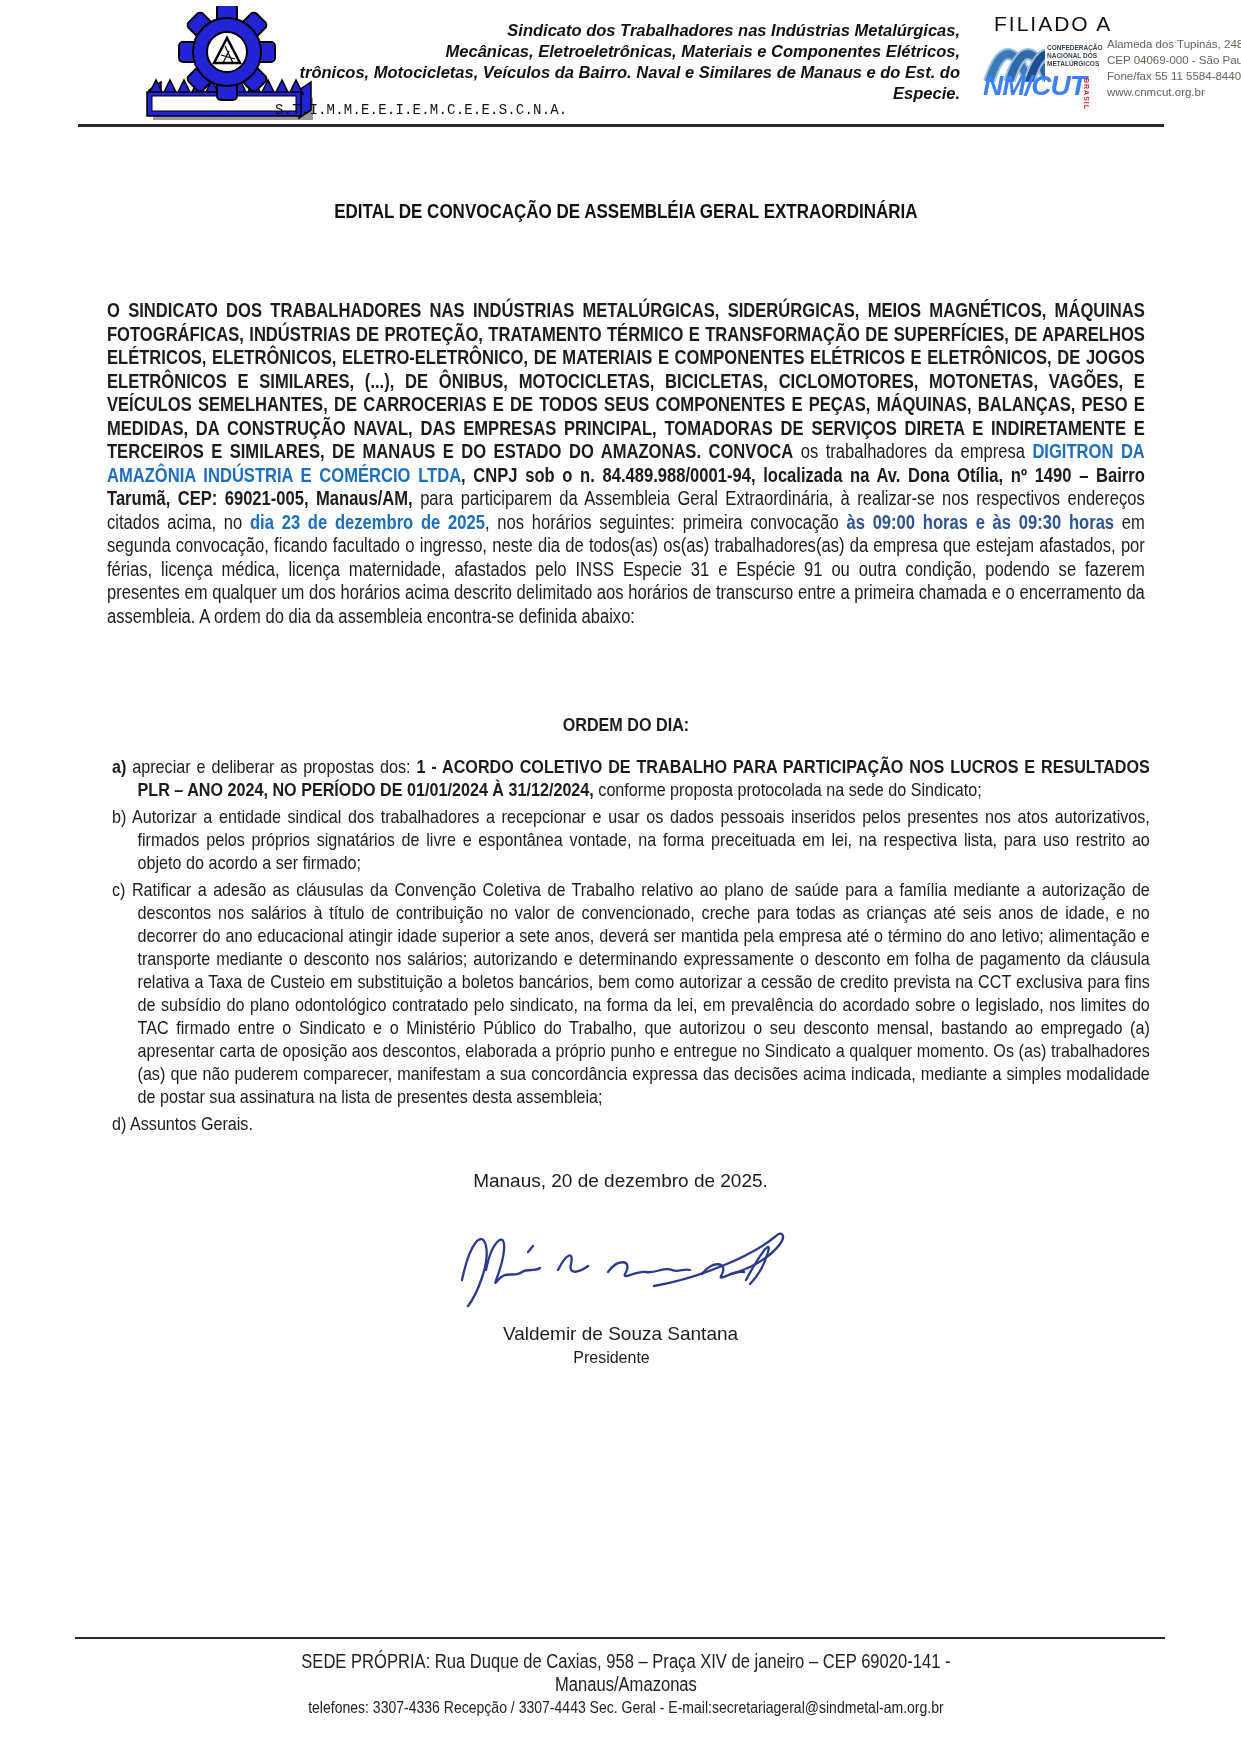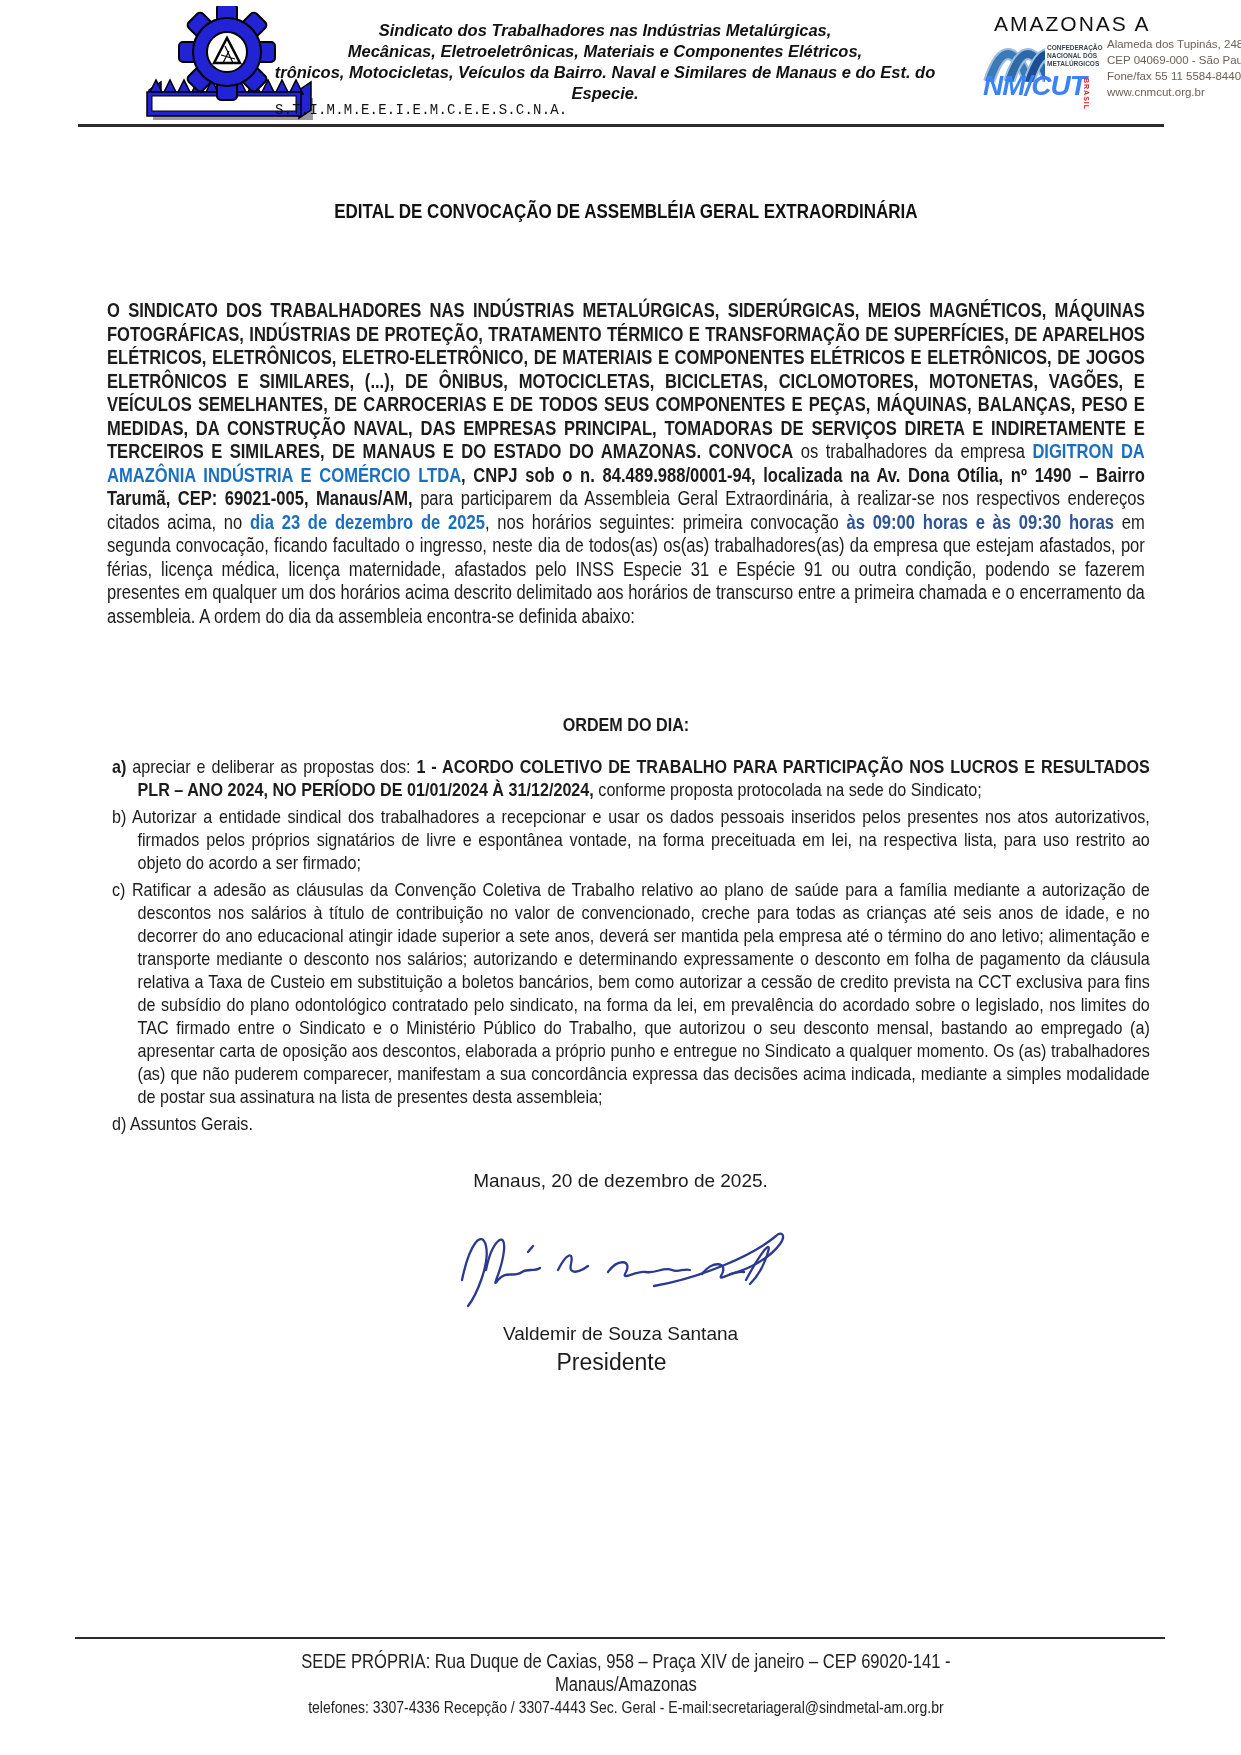--- a/index.html
+++ b/index.html
@@ -11,21 +11,21 @@
   
   .squeeze { transform:scaleX(0.85); transform-origin:0 0; width:1221px; }
 
   
   .logo-wrap { position:absolute; left:123px; top:6px; width:192px; height:116px; }
   .logo-acronym {
     position:absolute; left:152px; top:96px; width:148px; text-align:center;
     font-size:14px; letter-spacing:0.2px; color:#111; font-family:"Liberation Mono", monospace;
   }
   .org-block {
-    position:absolute; left:250px; top:20px; width:710px; text-align:center;
+    position:absolute; left:250px; top:20px; width:710px; text-align:right;
     font-weight:bold; font-style:italic; font-size:16.5px; line-height:21px; color:#111;
   }
   .filiado { position:absolute; left:994px; top:12px; font-size:21px; letter-spacing:2px; color:#111; }
   .cnm-arcs { position:absolute; left:983px; top:30px; }
   .confed {
     position:absolute; left:1047px; top:44px; width:60px;
     font-size:6.5px; font-weight:bold; line-height:8px; color:#3a4450;
   }
   .nmcut { position:absolute; left:983px; top:70px; font-size:28px; font-weight:900; font-style:italic;
            color:#3b82f6; letter-spacing:-1px; }
@@ -60,21 +60,21 @@
   .b    { font-weight:bold; }
   .bc   { font-weight:bold; }
   .blue { font-weight:bold; color:#1B6FC0; }
   .navy { font-weight:bold; color:#2F5496; }
 
   .date-line {
     position:absolute; left:0; top:1170px; width:1241px; text-align:center; font-size:19px;
   }
   .sig-img { position:absolute; left:430px; top:1220px; }
   .sig-name { position:absolute; left:0; top:1323px; width:1241px; text-align:center; font-size:19px; }
-  .sig-role { position:absolute; left:0; top:1349px; width:1223px; text-align:center; font-size:23px; }
+  .sig-role { position:absolute; left:0; top:1349px; width:1223px; text-align:center; font-size:16px; }
 
   
   .footer-block { position:absolute; left:107px; top:1650px; text-align:center; line-height:23px; }
   .footer-l1, .footer-l2 { font-size:19.5px; color:#222; }
   .footer-l3 { font-size:16.5px; color:#222; }
 </style>
 </head>
 <body>
 
 <div class="page">
@@ -112,21 +112,21 @@
     <div class="logo-acronym">S.T.I.M.M.E.E.I.E.M.C.E.E.S.C.N.A.</div>
   </div>
 
   <div class="org-block">
     <div>Sindicato dos Trabalhadores nas Indústrias Metalúrgicas,</div>
     <div>Mecânicas, Eletroeletrônicas, Materiais e Componentes Elétricos,</div>
     <div>trônicos, Motocicletas, Veículos da Bairro. Naval e Similares de Manaus e do Est. do</div>
     <div>Especie.</div>
   </div>
 
-  <div class="filiado">AMAZONAS A</div>
+  <div class="filiado">FILIADO A</div>
 
   <div class="cnm-arcs">
     <svg width="120" height="52" viewBox="0 0 120 52">
       <path d="M6 52 Q24 -4 46 52" stroke="#9bbde0" stroke-width="12" fill="none"></path>
       <path d="M6 52 Q24 -4 46 52" stroke="#3d7ab8" stroke-width="8" fill="none"></path>
       <path d="M26 52 Q44 -4 66 52" stroke="#9bbde0" stroke-width="12" fill="none"></path>
       <path d="M26 52 Q44 -4 66 52" stroke="#2f6aa8" stroke-width="8" fill="none"></path>
       <path d="M46 52 Q64 -4 86 52" stroke="#9bbde0" stroke-width="12" fill="none"></path>
       <path d="M46 52 Q64 -4 86 52" stroke="#1d4e94" stroke-width="8" fill="none"></path>
       <rect x="62" y="10" width="58" height="42" fill="#ffffff"></rect>

